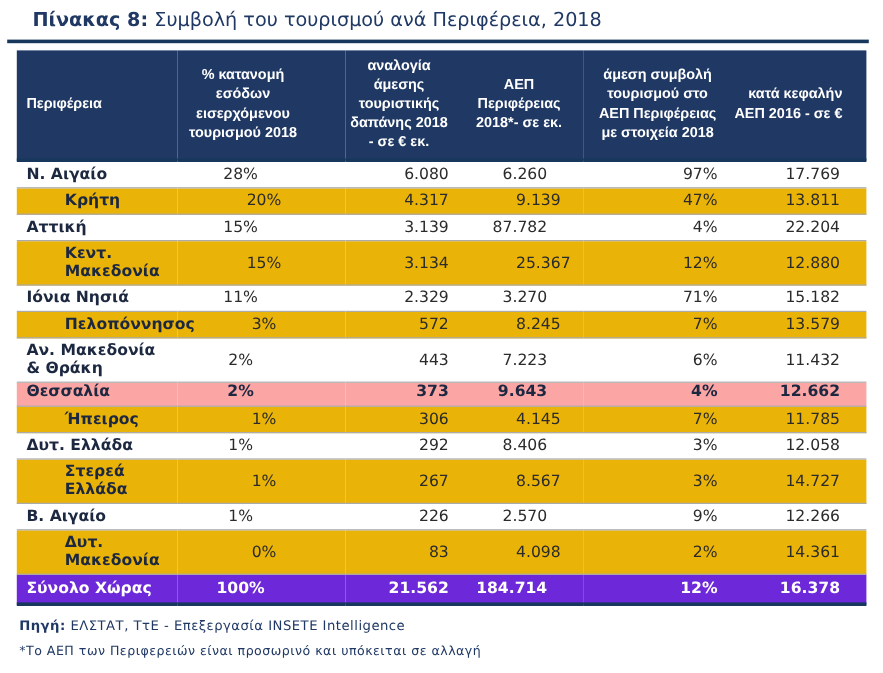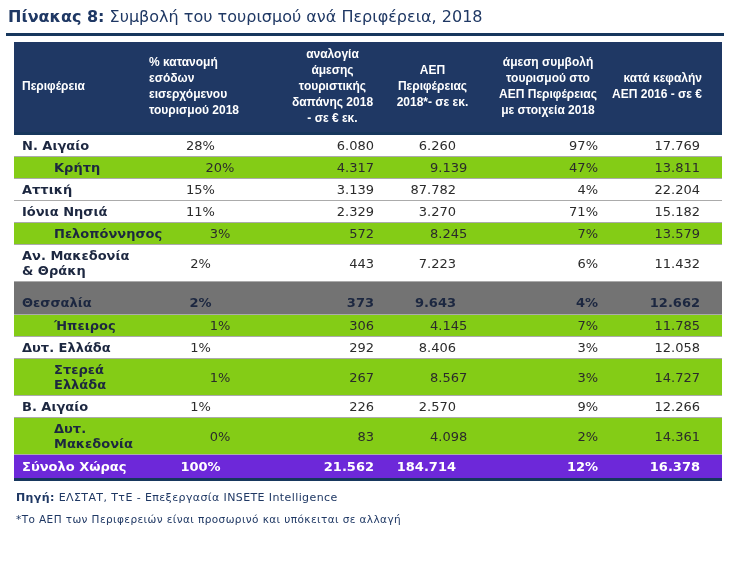--- a/index.html
+++ b/index.html
@@ -3,55 +3,55 @@
 <meta charset="utf-8">
 <style>
   html,body { margin:0; padding:0; background:#ffffff; }
   body {
     width:736px; height:561px; overflow:hidden;
     font-family:"DejaVu Sans","Liberation Sans",sans-serif;
   }
   .page { padding:7px 10px 0 8px; }
 
   .title { font-size:16px; line-height:20px; color:#1F3864; }
-  .title .b { font-weight:bold; }
+  .title .b { font-weight:bold;margin-left:19px; }
   .title-rule { height:3px; background:#17375D; margin:6px 2px 0 -2px; }
 
   table.data-table {
     border-collapse:collapse; table-layout:fixed;
     width:708px; margin:6px 0 0 6px;
   }
   th {
     background:#1F3864; color:#ffffff;
     font-family:"Liberation Sans","DejaVu Sans",sans-serif;
     font-size:12px; font-weight:bold; line-height:1.32;
     height:88px; vertical-align:middle;
     border-bottom:3px solid #17375D;
   }
   th.h1 { text-align:left;  padding-left:8px; }
-  th.h2 { text-align:left; padding-right:32px; }
+  th.h2 { text-align:center; padding-right:32px; }
   th.h3 { text-align:center; padding-right:14px; }
   th.h4 { text-align:center; padding-right:12px; }
   th.h5 { text-align:center; padding:0 6px; }
   th.h6 { text-align:right; padding-right:20px; }
 
   td {
     font-size:13px; color:#2b2b2b;
     border-bottom:1px solid #ABABAB;
     padding-top:3px; padding-bottom:3px; vertical-align:middle;
   }
   td.c1 { text-align:left;  padding-left:8px; padding-right:4px; font-weight:bold; color:#1C2740; }
   td.c2 { text-align:center; padding-right:36px; }
   td.c3 { text-align:right; padding-right:16px; }
   td.c4 { text-align:right; padding-right:30px; }
   td.c5 { text-align:right; padding-right:12px; }
   td.c6 { text-align:right; padding-right:22px; }
 
-  tr.alt td   { background:#84cc16;padding-left:40px; }
-  tr.green td { background:#737373; font-weight:bold; color:#1C2740; padding-top:13px; padding-bottom:4px; }
+  tr.alt td   { background:#eab308;padding-left:40px; }
+  tr.green td { background:#fca5a5; font-weight:bold; color:#1C2740; padding-top:0; padding-bottom:4px; }
   tr.total td {
     background:#6d28d9; color:#ffffff; font-weight:bold;
     border-bottom:3px solid #17375D; padding-top:4px; padding-bottom:4px;
   }
 
   .notes { margin:10px 0 0 8px; color:#1F3864; }
   .source { font-size:11px; letter-spacing:0.4px; margin:0 0 9px 0; white-space:nowrap; }
   .source .b { font-weight:bold; }
   .note { font-size:10.5px; letter-spacing:0.4px; margin:0 0 10px 0; white-space:nowrap; }
 </style>
@@ -102,20 +102,28 @@
         <td class="c6">13.811</td>
       </tr>
       <tr>
         <td class="c1">Αττική</td>
         <td class="c2">15%</td>
         <td class="c3">3.139</td>
         <td class="c4">87.782</td>
         <td class="c5">4%</td>
         <td class="c6">22.204</td>
       </tr>
+      <tr class="alt">
+        <td class="c1">Κεντ. Μακεδονία</td>
+        <td class="c2">15%</td>
+        <td class="c3">3.134</td>
+        <td class="c4">25.367</td>
+        <td class="c5">12%</td>
+        <td class="c6">12.880</td>
+      </tr>
       <tr>
         <td class="c1">Ιόνια Νησιά</td>
         <td class="c2">11%</td>
         <td class="c3">2.329</td>
         <td class="c4">3.270</td>
         <td class="c5">71%</td>
         <td class="c6">15.182</td>
       </tr>
       <tr class="alt">
         <td class="c1">Πελοπόννησος</td>

